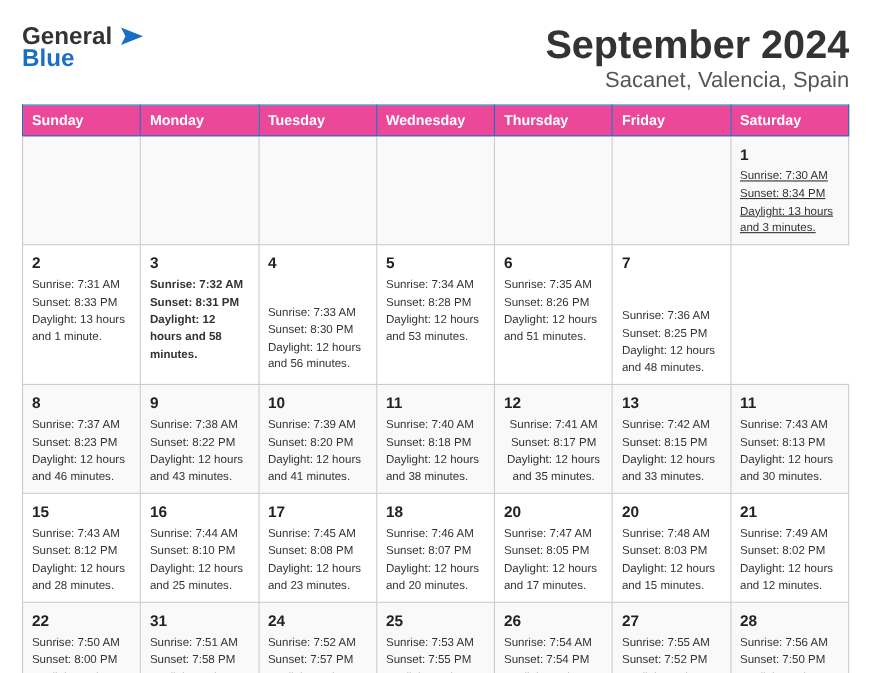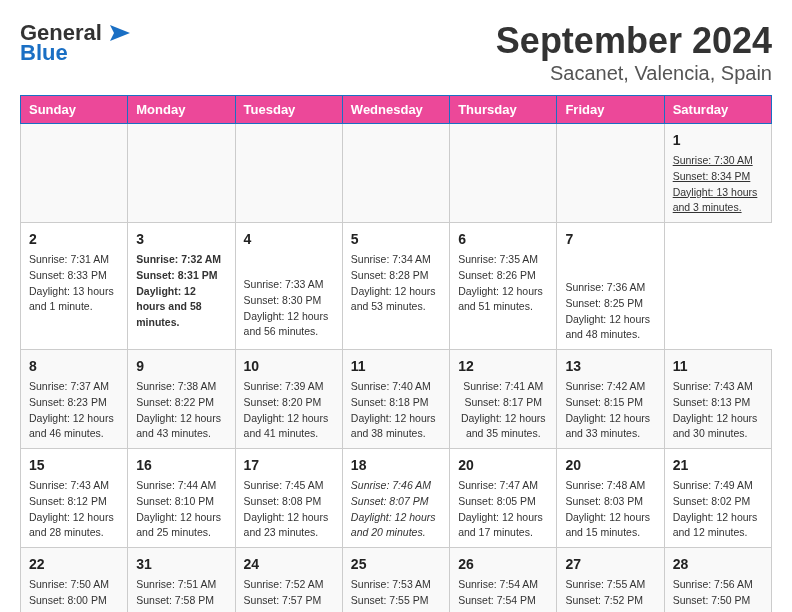--- a/index.html
+++ b/index.html
@@ -224,21 +224,21 @@
 Daylight: 12 hours and 25 minutes.</div>
         </td>
         <td>
           <span class="day-number">17</span>
           <div class="day-info" style="white-space: pre-line;">Sunrise: 7:45 AM
 Sunset: 8:08 PM
 Daylight: 12 hours and 23 minutes.</div>
         </td>
         <td>
           <span class="day-number">18</span>
-          <div class="day-info" style="white-space: pre-line; font-style: italic;">Sunrise: 7:46 AM
+          <div class="day-info" style="white-space: pre-line;">Sunrise: 7:46 AM
 Sunset: 8:07 PM
 Daylight: 12 hours and 20 minutes.</div>
         </td>
         <td>
           <span class="day-number">20</span>
           <div class="day-info" style="white-space: pre-line;">Sunrise: 7:47 AM
 Sunset: 8:05 PM
 Daylight: 12 hours and 17 minutes.</div>
         </td>
         <td>

